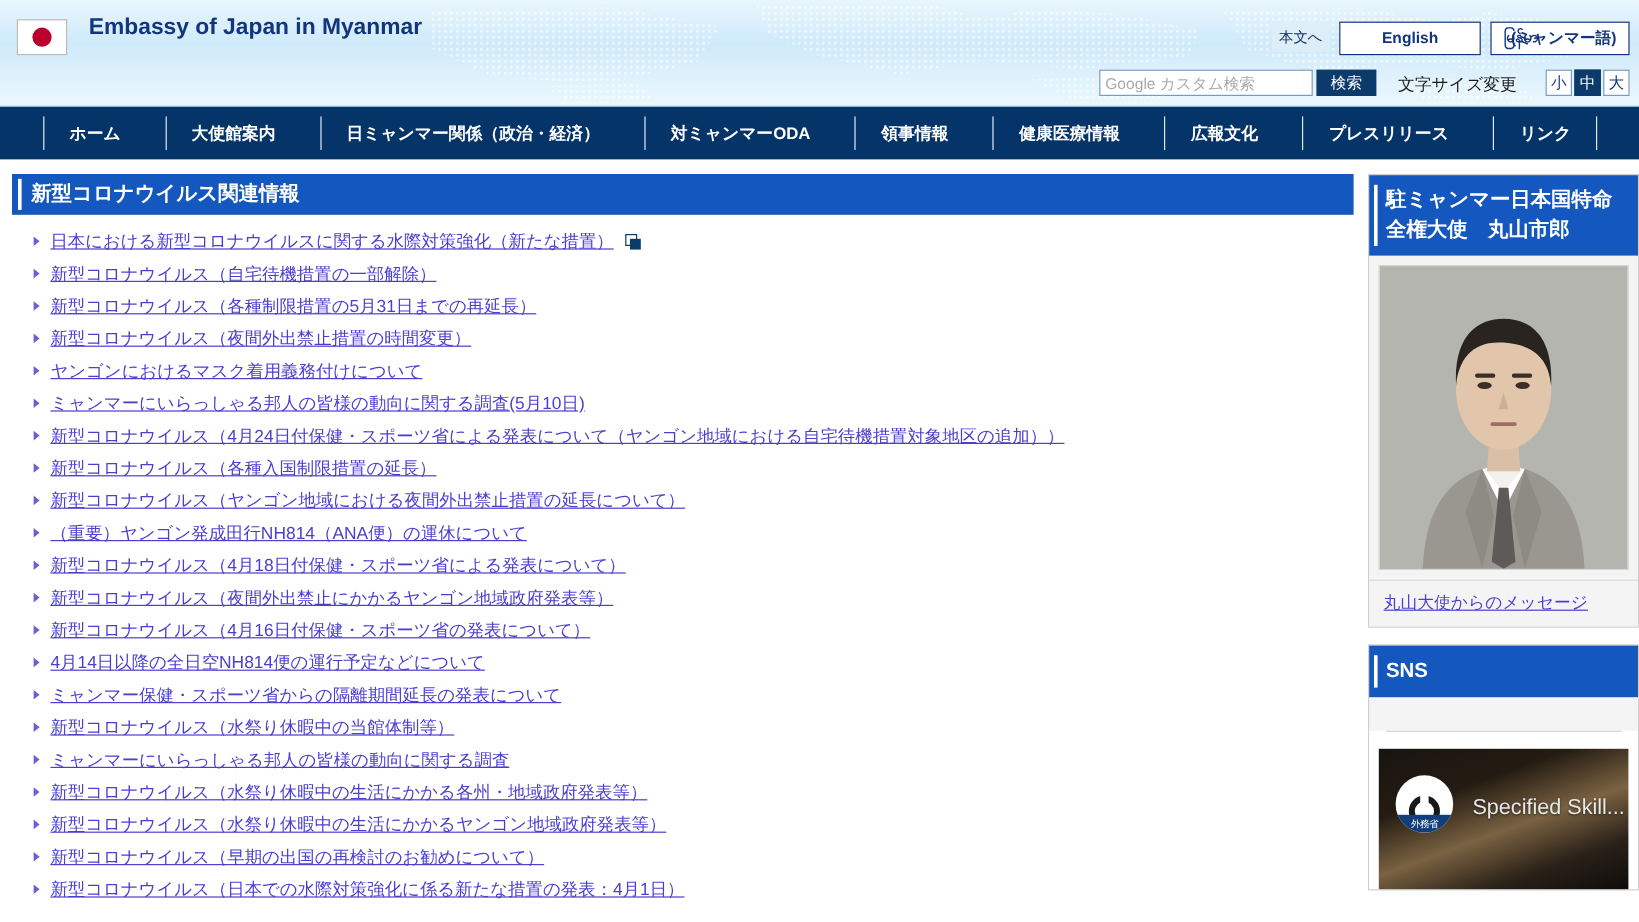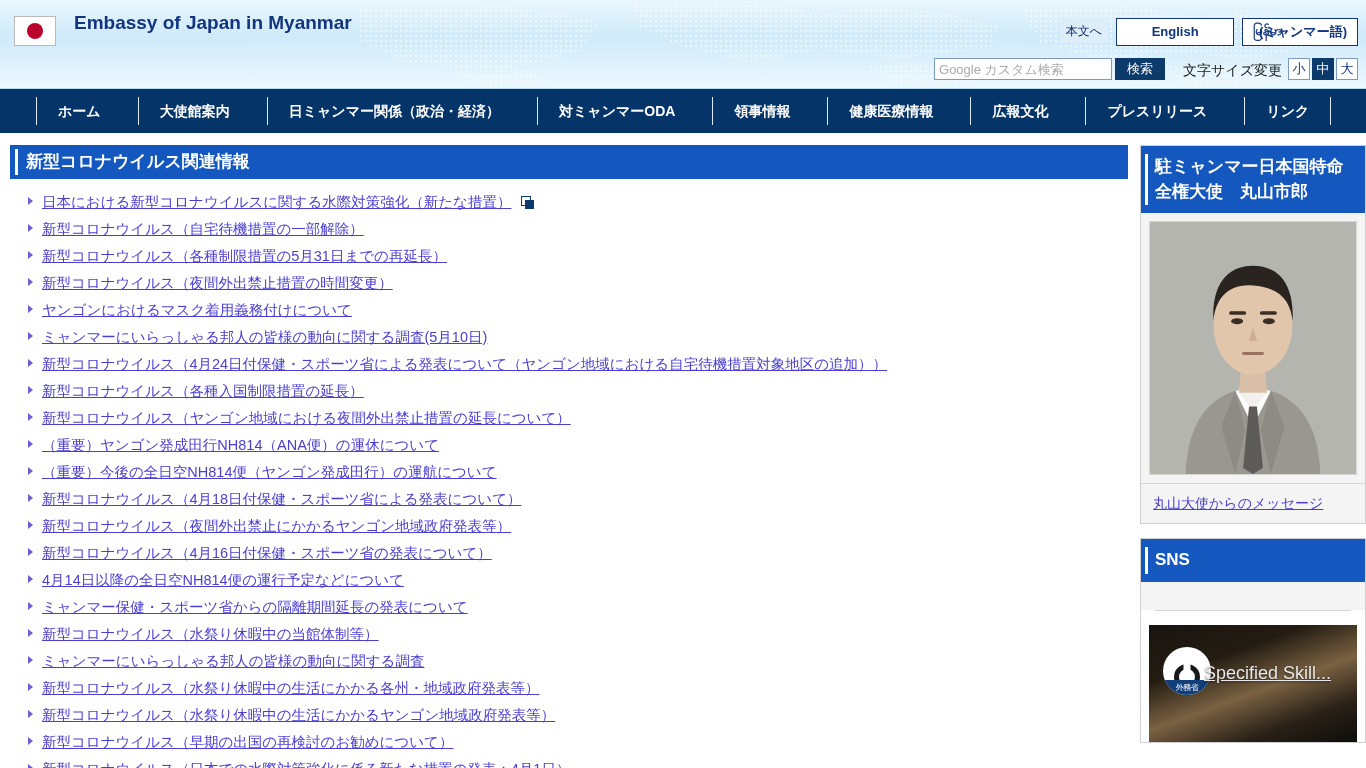--- a/index.html
+++ b/index.html
@@ -137,21 +137,21 @@
     color: #ffffff;
     background: #0b3a6b;
     border: none;
     cursor: pointer;
     font-family: "Liberation Sans", sans-serif;
   }
   #fontsize-label {
     font-size: 14px;
     color: #1a1a1a;
     margin-left: 18px;
-    margin-right: 4px;
+    margin-right: 22px;
     white-space: nowrap;
   }
   .fs-btn {
     display: inline-block;
     width: 22px; height: 22px;
     line-height: 20px;
     text-align: center;
     font-size: 13px;
     color: #12357e;
     background: #ffffff;
@@ -375,26 +375,25 @@
     width: 100%; height: 15px;
     background: #123f7b;
     color: #ffffff;
     font-size: 8px;
     text-align: center;
     line-height: 15px;
     letter-spacing: -.5px;
   }
   #yt-caption {
     position: absolute;
-    left: 55px; top: 38px;
+    left: 78px; top: 38px;
     color: #e9e9e9;
     font-size: 18px;
     white-space: nowrap;
     text-shadow: 0 1px 2px rgba(0,0,0,.6);
-    text-decoration: underline;
   }
 </style>
 </head>
 <body>
 
 <div id="header">
 
   <svg id="header-map" viewBox="0 0 1066 88" preserveAspectRatio="none" aria-hidden="true">
     <defs>
       <pattern id="dots" width="5" height="5" patternUnits="userSpaceOnUse">
@@ -455,21 +454,20 @@
         <li><a href="#">日本における新型コロナウイルスに関する水際対策強化（新たな措置）</a><span class="ext-icon"></span></li>
         <li><a href="#">新型コロナウイルス（自宅待機措置の一部解除）</a></li>
         <li><a href="#">新型コロナウイルス（各種制限措置の5月31日までの再延長）</a></li>
         <li><a href="#">新型コロナウイルス（夜間外出禁止措置の時間変更）</a></li>
         <li><a href="#">ヤンゴンにおけるマスク着用義務付けについて</a></li>
         <li><a href="#">ミャンマーにいらっしゃる邦人の皆様の動向に関する調査(5月10日)</a></li>
         <li><a href="#">新型コロナウイルス（4月24日付保健・スポーツ省による発表について（ヤンゴン地域における自宅待機措置対象地区の追加））</a></li>
         <li><a href="#">新型コロナウイルス（各種入国制限措置の延長）</a></li>
         <li><a href="#">新型コロナウイルス（ヤンゴン地域における夜間外出禁止措置の延長について）</a></li>
         <li><a href="#">（重要）ヤンゴン発成田行NH814（ANA便）の運休について</a></li>
-        <li><a href="#">（重要）今後の全日空NH814便（ヤンゴン発成田行）の運航について</a></li>
         <li><a href="#">新型コロナウイルス（4月18日付保健・スポーツ省による発表について）</a></li>
         <li><a href="#">新型コロナウイルス（夜間外出禁止にかかるヤンゴン地域政府発表等）</a></li>
         <li><a href="#">新型コロナウイルス（4月16日付保健・スポーツ省の発表について）</a></li>
         <li><a href="#">4月14日以降の全日空NH814便の運行予定などについて</a></li>
         <li><a href="#">ミャンマー保健・スポーツ省からの隔離期間延長の発表について</a></li>
         <li><a href="#">新型コロナウイルス（水祭り休暇中の当館体制等）</a></li>
         <li><a href="#">ミャンマーにいらっしゃる邦人の皆様の動向に関する調査</a></li>
         <li><a href="#">新型コロナウイルス（水祭り休暇中の生活にかかる各州・地域政府発表等）</a></li>
         <li><a href="#">新型コロナウイルス（水祭り休暇中の生活にかかるヤンゴン地域政府発表等）</a></li>
         <li><a href="#">新型コロナウイルス（早期の出国の再検討のお勧めについて）</a></li>

